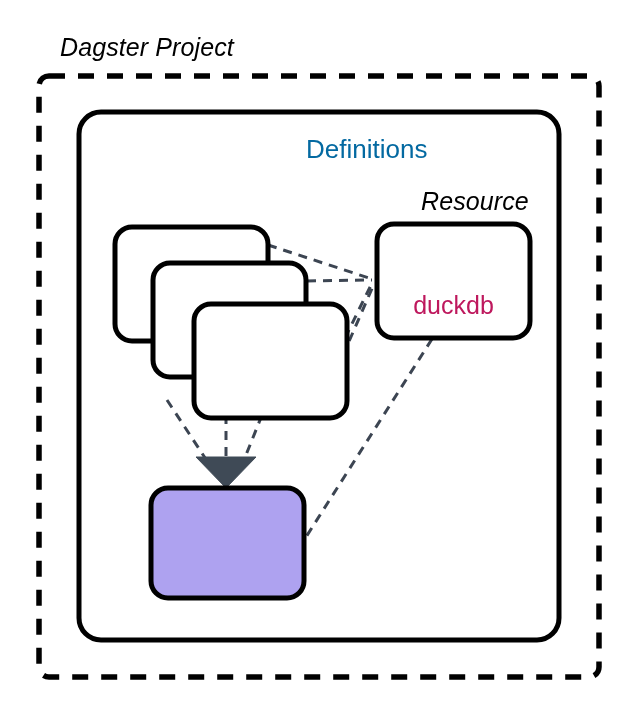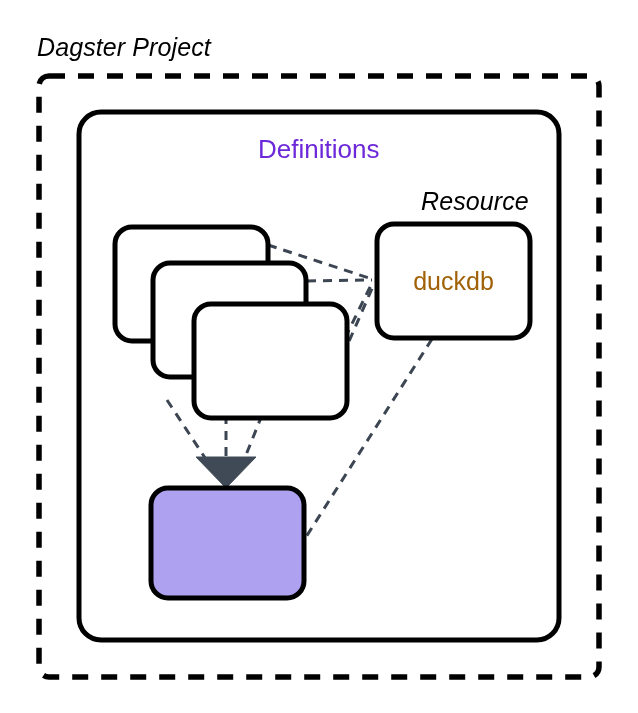--- a/index.html
+++ b/index.html
@@ -29,25 +29,26 @@
     font-style: italic;
     font-weight: 400;
     color: #000000;
     white-space: nowrap;
     letter-spacing: 0.1px;
   }
   .label-plain {
     position: absolute;
     font-style: normal;
     font-weight: 400;
-    color: #6d28d9;
+    color: #0369a1;
     white-space: nowrap;
+    margin-left: 48px;
   }
   #project-title {
-    left: 37px;
+    left: 60px;
     top: 33px;
     font-size: 25px;
   }
   #assets-label {
     left: 124px;
     top: 187px;
     font-size: 25px;
   }
   #resource-label {
     left: 389px;
@@ -55,26 +56,27 @@
     font-size: 25px;
     margin-left: 32px;
   }
   #definitions-label {
     left: 258px;
     top: 134px;
     font-size: 26px;
   }
   .node-text {
     position: absolute;
-    color: #a16207;
+    color: #be185d;
     text-align: center;
     font-size: 25px;
     line-height: 34px;
     white-space: pre-line;
     pointer-events: none;
+    margin-top: 24px;
   }
   #duckdb-text {
     left: 377px;
     top: 264px;
     width: 153px;
   }
   #orders-text {
     left: 150px;
     top: 508px;
     width: 153px;

